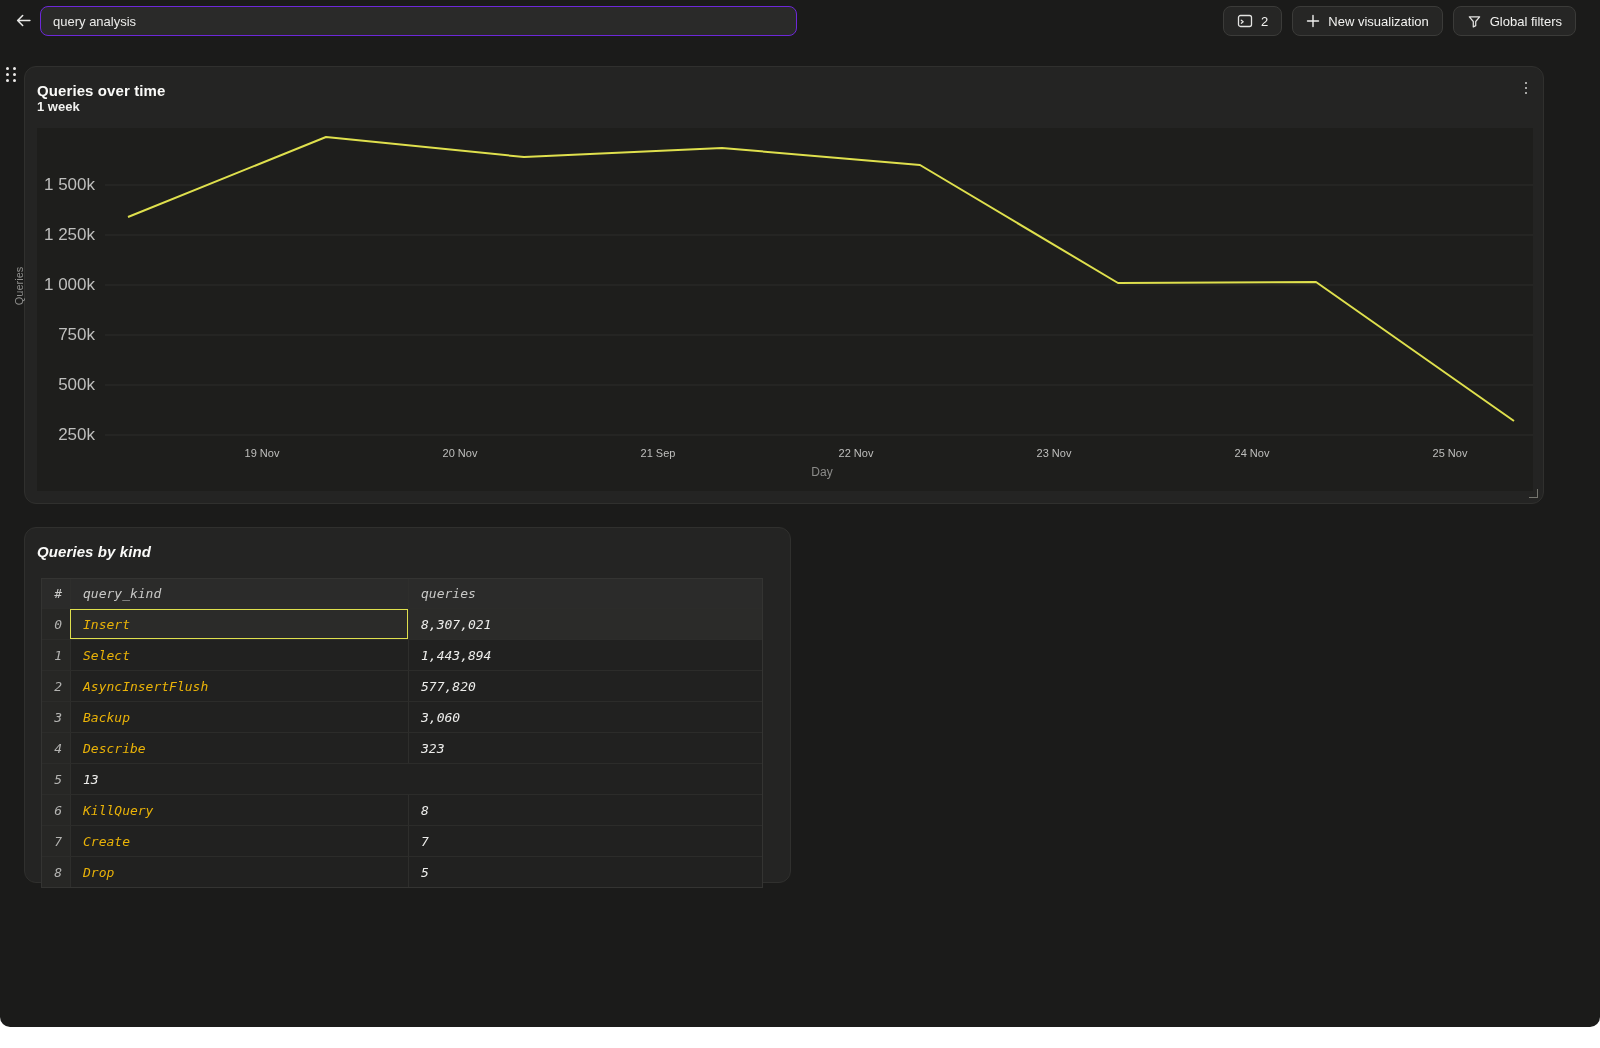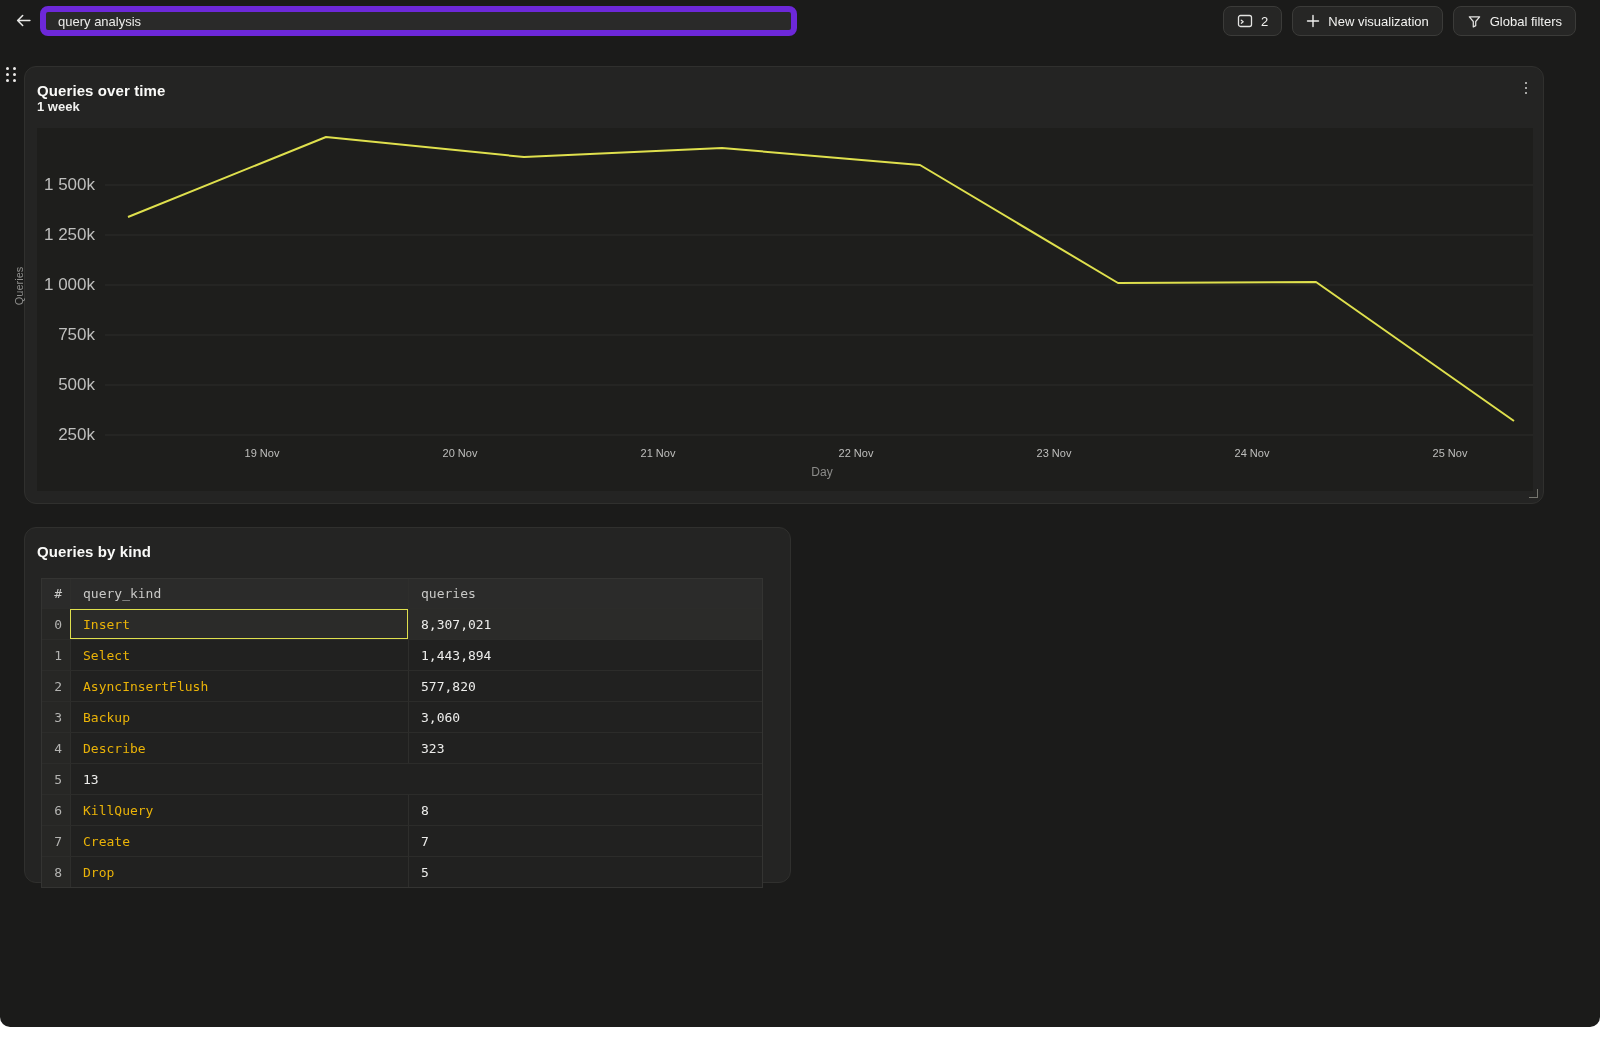--- a/index.html
+++ b/index.html
@@ -6,32 +6,32 @@
   html,body { width:1600px; height:1048px; background:#ffffff; overflow:hidden;
               font-family:"Liberation Sans", sans-serif; }
   .app { position:relative; width:1600px; height:1027px; background:#1b1b1a;
          border-radius:0 0 10px 10px; overflow:hidden; }
 
   
   .topbar { position:absolute; left:0; top:0; width:100%; height:42px; background:#1b1b1a; }
   .back-btn { position:absolute; left:10px; top:9px; width:26px; height:26px; border:none;
               background:transparent; cursor:pointer; display:flex; align-items:center; justify-content:center; }
   .title-input { position:absolute; left:40px; top:6px; width:757px; height:30px;
-                 background:#2a2a29; border:6px solid #6d28d9; border-radius:8px;
+                 background:#2a2a29; border:1px solid #6d28d9; border-radius:8px;
                  color:#ececea; font-size:13px; padding:0 12px; outline:none;
                  font-family:"Liberation Sans", sans-serif; }
   .topbar-right { position:absolute; right:24px; top:6px; display:flex; gap:10px; }
   .tb-btn { height:30px; display:flex; align-items:center; gap:8px; padding:0 13px;
             background:#262625; border:1px solid #3b3b39; border-radius:8px;
             color:#f2f2f0; font-size:13px; font-family:"Liberation Sans", sans-serif; cursor:pointer; white-space:nowrap; }
 
   
   .panel { position:absolute; background:#242423; border:1px solid #30302e; border-radius:12px; }
   .chart-panel { left:24px; top:66px; width:1520px; height:438px; }
-  .table-panel { left:24px; top:527px; width:767px; height:356px; }
+  .table-panel { left:24px; top:527px; width:767px; height:356px;font-style:italic; }
 
   .grip { position:absolute; left:6px; top:67px; width:14px; height:20px; cursor:grab;
           display:grid; grid-template-columns:3px 3px; grid-auto-rows:3px; gap:3px 4px; }
   .grip i { width:3px; height:3px; border-radius:50%; background:#eceae8; }
 
   .panel-title { position:absolute; left:12px; top:15px; color:#fafaf8; font-size:15px; font-weight:700; letter-spacing:.1px; }
   .panel-subtitle { position:absolute; left:12px; top:32px; color:#f2f2f0; font-size:13px; font-weight:700; }
 
   .kebab { position:absolute; right:6px; top:10px; width:22px; height:22px; background:transparent; border:none;
            display:flex; flex-direction:column; align-items:center; justify-content:center; gap:2.5px; cursor:pointer; }
@@ -139,21 +139,21 @@
           <polyline points="91,89.0 289,9.0 487,29.0 685,20.0 883,37.0 1081,155.0 1279,154.0 1477,293.0" fill="none" stroke="#dfe04d" stroke-width="2" stroke-linejoin="round"></polyline>
         </svg>
         <div class="ytick" style="left: 0px; top: 50px;">1 500k</div>
         <div class="ytick" style="left: 0px; top: 100px;">1 250k</div>
         <div class="ytick" style="left: 0px; top: 150px;">1 000k</div>
         <div class="ytick" style="left: 0px; top: 200px;">750k</div>
         <div class="ytick" style="left: 0px; top: 250px;">500k</div>
         <div class="ytick" style="left: 0px; top: 300px;">250k</div>
         <div class="xtick" style="left: 185px;">19 Nov</div>
         <div class="xtick" style="left: 383px;">20 Nov</div>
-        <div class="xtick" style="left: 581px;">21 Nov</div>
+        <div class="xtick" style="left: 581px;">21 Sep</div>
         <div class="xtick" style="left: 779px;">22 Nov</div>
         <div class="xtick" style="left: 977px;">23 Nov</div>
         <div class="xtick" style="left: 1175px;">24 Nov</div>
         <div class="xtick" style="left: 1373px;">25 Nov</div>
       </div>
     <div class="resize-corner"></div>
   </section>
 
   <section class="panel table-panel">
     <h2 class="panel-title">Queries by kind</h2>

